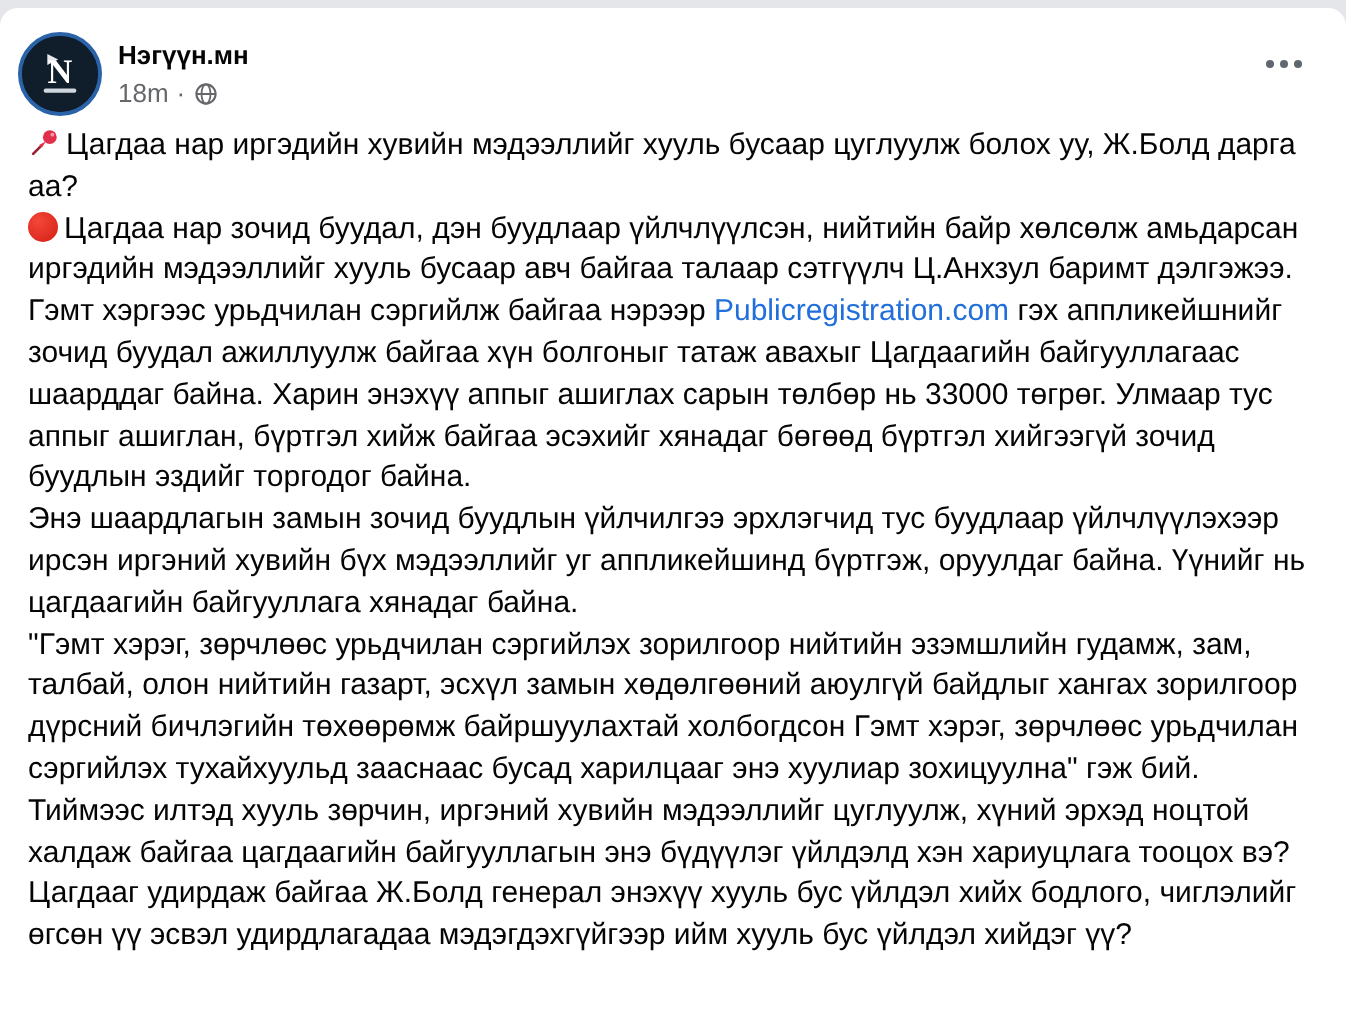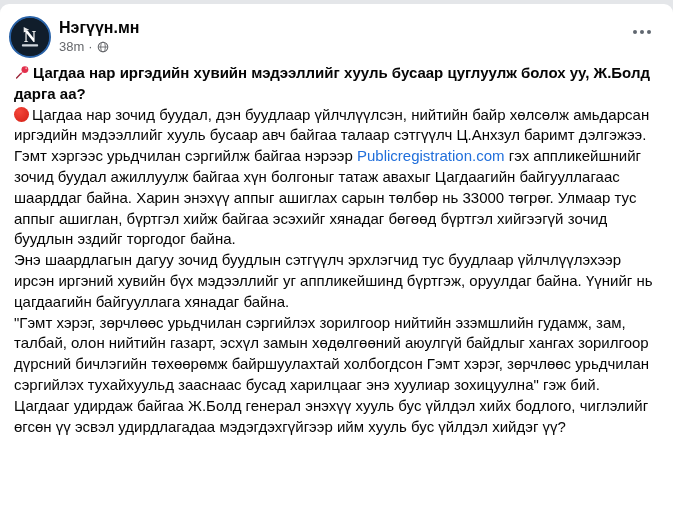--- a/index.html
+++ b/index.html
@@ -27,21 +27,21 @@
     border-radius: 50%;
     background: #101d2b;
     border: 2px solid #2a63a8;
     display: flex; align-items: center; justify-content: center;
     flex: 0 0 auto;
     cursor: pointer;
     overflow: hidden;
   }
   .header-meta { margin-left: 8px; padding-top: 2px; flex: 1 1 auto; }
   .page-name {
-    font-size: 16px;
+    font-size: 13px;
     font-weight: 700;
     color: #050505;
     line-height: 19px;
     cursor: pointer;
   }
   .post-meta {
     display: flex; align-items: center;
     margin-top: 2px;
     font-size: 13px;
     color: #65676b;
@@ -62,21 +62,21 @@
     background: #606770;
     display: block;
   }
   .post-body {
     padding: 3px 14px 0 14px;
     font-size: 15px;
     line-height: 20.8px;
     color: #050505;
   }
   .post-body p { margin: 0; }
-  .post-title { font-weight: 700; }
+  .post-title { font-weight: 400; }
   .pin-icon {
     display: inline-block;
     width: 17px; height: 16px;
     vertical-align: -2px;
     margin-right: 2px;
   }
   .red-dot {
     display: inline-block;
     width: 15px; height: 15px;
     border-radius: 50%;
@@ -100,21 +100,21 @@
       <svg width="42" height="42" viewBox="0 0 42 42">
         <circle cx="21" cy="21" r="21" fill="#101d2b"></circle>
         <text x="21" y="26" text-anchor="middle" font-family="Liberation Serif, serif" font-size="19" font-weight="bold" fill="#ffffff">N</text>
         <rect x="12" y="29" width="18" height="2.4" rx="1" fill="#cfd6dd"></rect>
         <path d="M14 10 l6 3 -6 3 z" fill="#ffffff" opacity="0.9"></path>
       </svg>
     </div>
     <div class="header-meta">
       <div class="page-name">Нэгүүн.мн</div>
       <div class="post-meta">
-        <span>38m</span>
+        <span>18m</span>
         <span class="sep">·</span>
         <span class="globe">
           <svg width="12" height="12" viewBox="0 0 16 16">
             <circle cx="8" cy="8" r="6.4" fill="none" stroke="#65676b" stroke-width="1.4"></circle>
             <ellipse cx="8" cy="8" rx="3" ry="6.4" fill="none" stroke="#65676b" stroke-width="1.2"></ellipse>
             <line x1="1.6" y1="8" x2="14.4" y2="8" stroke="#65676b" stroke-width="1.2"></line>
           </svg>
         </span>
       </div>
     </div>
@@ -128,18 +128,19 @@
   <div class="post-body">
     <p class="post-title"><span class="pin-icon"><svg width="17" height="16" viewBox="0 0 20 20">
             <circle cx="13" cy="7" r="4.3" fill="#e2304c"></circle>
             <circle cx="14.6" cy="5.4" r="1.2" fill="#f29aa9"></circle>
             <path d="M10.6 9.6 L8 13.6 L6.3 11.9 Z" fill="#e2304c"></path>
             <line x1="6.8" y1="13.2" x2="2.6" y2="17.4" stroke="#9a2437" stroke-width="1.7" stroke-linecap="round"></line>
           </svg></span><span>Цагдаа нар иргэдийн хувийн мэдээллийг хууль бусаар цуглуулж болох уу, Ж.Болд дарга аа?</span></p>
 
     <p><span class="red-dot"></span><span>Цагдаа нар зочид буудал, дэн буудлаар үйлчлүүлсэн, нийтийн байр хөлсөлж амьдарсан иргэдийн мэдээллийг хууль бусаар авч байгаа талаар сэтгүүлч Ц.Анхзул баримт дэлгэжээ. Гэмт хэргээс урьдчилан сэргийлж байгаа нэрээр </span><a class="post-link">Publicregistration.com</a><span> гэх аппликейшнийг зочид буудал ажиллуулж байгаа хүн болгоныг татаж авахыг Цагдаагийн байгууллагаас шаарддаг байна. Харин энэхүү аппыг ашиглах сарын төлбөр нь 33000 төгрөг.  Улмаар тус аппыг ашиглан, бүртгэл хийж байгаа эсэхийг хянадаг бөгөөд бүртгэл хийгээгүй зочид буудлын эздийг торгодог байна.</span></p>
 
-    <p>Энэ шаардлагын дагуу зочид буудлын сэтгүүлч эрхлэгчид тус буудлаар үйлчлүүлэхээр ирсэн иргэний хувийн бүх мэдээллийг уг аппликейшинд бүртгэж, оруулдаг байна. Үүнийг нь цагдаагийн байгууллага хянадаг байна.</p>
+    <p>Энэ шаардлагын замын зочид буудлын үйлчилгээ эрхлэгчид тус буудлаар үйлчлүүлэхээр ирсэн иргэний хувийн бүх мэдээллийг уг аппликейшинд бүртгэж, оруулдаг байна. Үүнийг нь цагдаагийн байгууллага хянадаг байна.</p>
     <p>"Гэмт хэрэг, зөрчлөөс урьдчилан сэргийлэх зорилгоор нийтийн эзэмшлийн гудамж, зам, талбай, олон нийтийн газарт, эсхүл замын хөдөлгөөний аюулгүй байдлыг хангах зорилгоор дүрсний бичлэгийн төхөөрөмж байршуулахтай холбогдсон Гэмт хэрэг, зөрчлөөс урьдчилан сэргийлэх тухайхуульд зааснаас бусад харилцааг энэ хуулиар зохицуулна" гэж бий.</p>
+    <p>Тиймээс илтэд хууль зөрчин, иргэний хувийн мэдээллийг цуглуулж, хүний эрхэд ноцтой халдаж байгаа цагдаагийн байгууллагын энэ бүдүүлэг үйлдэлд хэн хариуцлага тооцох вэ?</p>
     <p>Цагдааг удирдаж байгаа Ж.Болд генерал энэхүү хууль бус үйлдэл хийх бодлого, чиглэлийг өгсөн үү эсвэл удирдлагадаа мэдэгдэхгүйгээр ийм хууль бус үйлдэл хийдэг үү?</p>
   </div>
 
 </div>
 
 </body></html>

